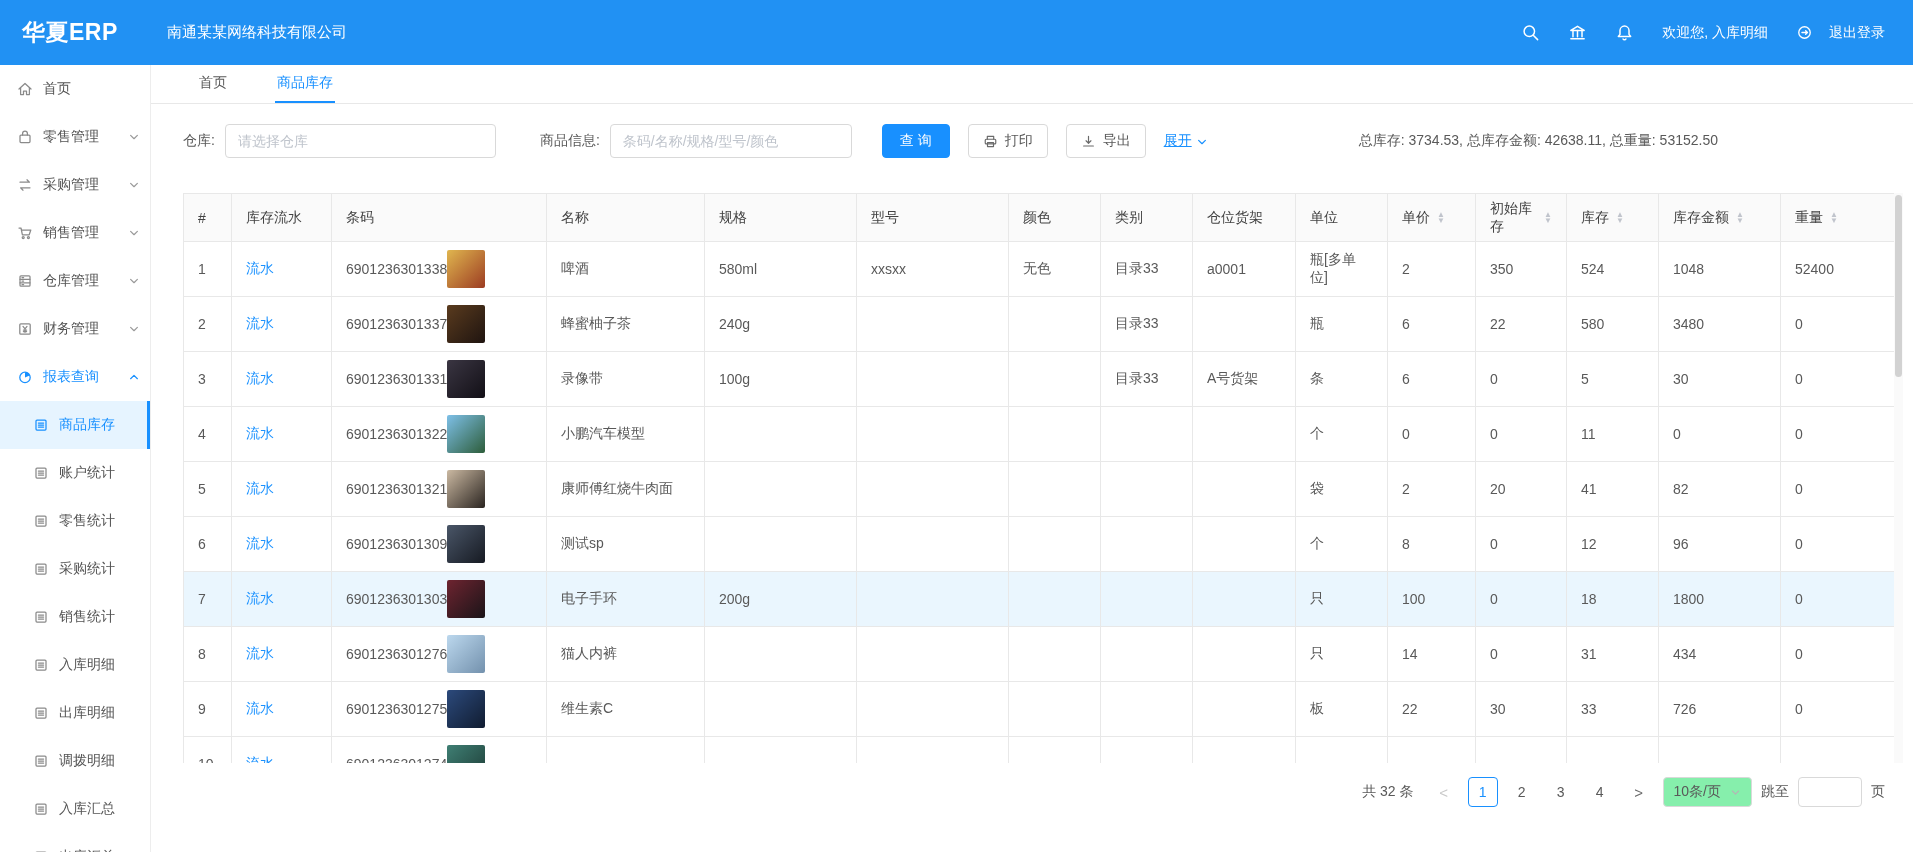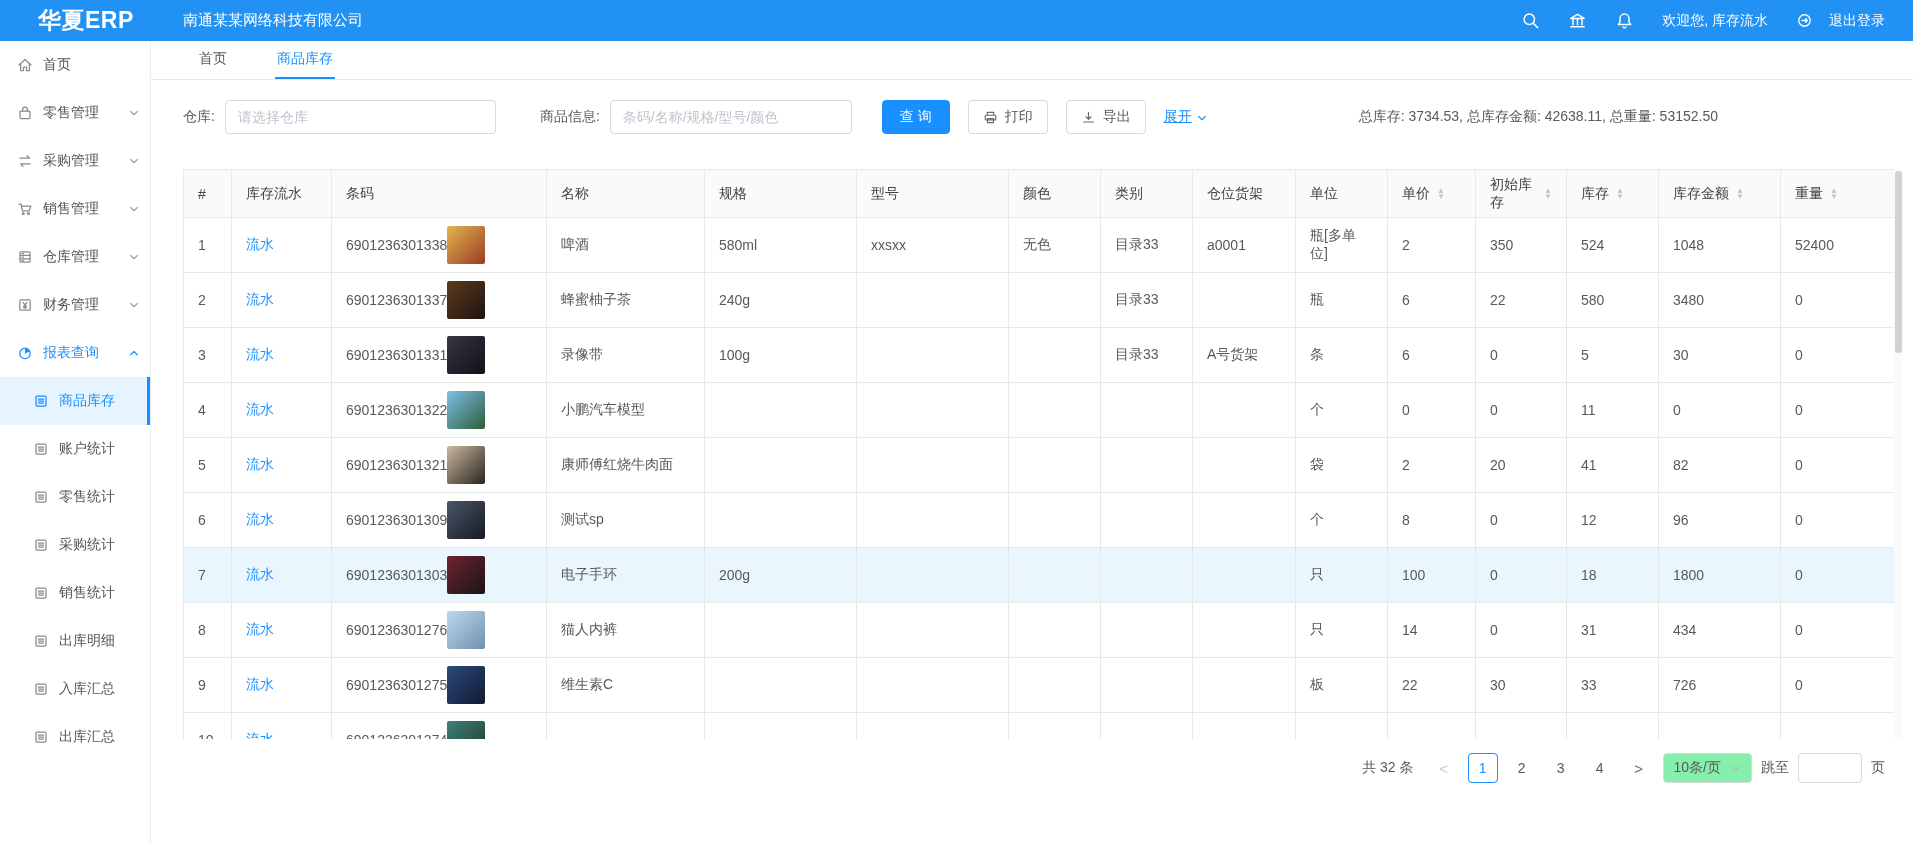--- a/index.html
+++ b/index.html
@@ -1,20 +1,20 @@
 <!DOCTYPE html>
 <html><head>
 <meta charset="utf-8">
 <style>
   * { margin:0; padding:0; box-sizing:border-box; }
   html,body { width:1913px; height:852px; overflow:hidden; }
   body { font-family:"Liberation Sans","DejaVu Sans",sans-serif; background:#fff; color:#595959; }
 
   
-  .topbar { height:41px; background:#2191f3; display:flex; align-items:center; color:#fff;padding-left:16px; }
+  .topbar { height:65px; background:#2191f3; display:flex; align-items:center; color:#fff; }
   .logo { width:151px; flex:none; font-size:23px; font-weight:bold; padding-left:22px; letter-spacing:.5px; white-space:nowrap; }
   .company { font-size:15px; margin-left:16px; }
   .top-right { margin-left:auto; display:flex; align-items:center; gap:28px; padding-right:28px; font-size:14px; }
   .top-ico { width:19px; height:19px; display:flex; align-items:center; justify-content:center; cursor:pointer; }
   .top-ico svg { width:19px; height:19px; }
   .logout { display:flex; align-items:center; gap:16px; cursor:pointer; }
   .logout .top-ico { width:17px; height:17px; }
 
   
   .layout { display:flex; height:803px; }
@@ -102,21 +102,21 @@
           <path d="M2.4 6.3 L8 2.8 L13.6 6.3 Z"></path>
           <path d="M4.2 6.3 V11.6 M8 6.3 V11.6 M11.8 6.3 V11.6 M2.4 13.2 H13.6"></path>
         </svg>
       </span>
     <span class="top-ico">
         <svg viewBox="0 0 16 16" fill="none" stroke="currentColor" stroke-width="1.25" stroke-linecap="round" stroke-linejoin="round">
           <path d="M8 2.6 a3.8 3.8 0 0 1 3.8 3.8 v3.2 l1.4 1.8 H2.8 l1.4 -1.8 V6.4 A3.8 3.8 0 0 1 8 2.6 Z"></path>
           <path d="M6.8 13.4 a1.3 1.3 0 0 0 2.4 0"></path>
         </svg>
       </span>
-    <span class="welcome">欢迎您, 库存流水</span>
+    <span class="welcome">欢迎您, 入库明细</span>
     <span class="logout">
       <span class="top-ico">
           <svg viewBox="0 0 16 16" fill="none" stroke="currentColor" stroke-width="1.25" stroke-linecap="round" stroke-linejoin="round">
             <circle cx="8" cy="8" r="5.4"></circle>
             <path d="M5.6 8 H10.8 M9.1 6.3 L10.8 8 L9.1 9.7"></path>
           </svg>
         </span>
       <span>退出登录</span>
     </span>
   </div>
@@ -263,21 +263,39 @@
         </span>
         <span class="lbl">销售统计</span>
       </div>
       <div class="side-sub">
         <span class="ico">
           <svg viewBox="0 0 16 16" fill="none" stroke="currentColor" stroke-width="1.25" stroke-linecap="round" stroke-linejoin="round">
             <rect x="3" y="3" width="10" height="10" rx="1"></rect>
             <path d="M5.4 6 H10.6 M5.4 8 H10.6 M5.4 10 H10.6"></path>
           </svg>
         </span>
+        <span class="lbl">入库明细</span>
+      </div>
+      <div class="side-sub">
+        <span class="ico">
+          <svg viewBox="0 0 16 16" fill="none" stroke="currentColor" stroke-width="1.25" stroke-linecap="round" stroke-linejoin="round">
+            <rect x="3" y="3" width="10" height="10" rx="1"></rect>
+            <path d="M5.4 6 H10.6 M5.4 8 H10.6 M5.4 10 H10.6"></path>
+          </svg>
+        </span>
         <span class="lbl">出库明细</span>
+      </div>
+      <div class="side-sub">
+        <span class="ico">
+          <svg viewBox="0 0 16 16" fill="none" stroke="currentColor" stroke-width="1.25" stroke-linecap="round" stroke-linejoin="round">
+            <rect x="3" y="3" width="10" height="10" rx="1"></rect>
+            <path d="M5.4 6 H10.6 M5.4 8 H10.6 M5.4 10 H10.6"></path>
+          </svg>
+        </span>
+        <span class="lbl">调拨明细</span>
       </div>
       <div class="side-sub">
         <span class="ico">
           <svg viewBox="0 0 16 16" fill="none" stroke="currentColor" stroke-width="1.25" stroke-linecap="round" stroke-linejoin="round">
             <rect x="3" y="3" width="10" height="10" rx="1"></rect>
             <path d="M5.4 6 H10.6 M5.4 8 H10.6 M5.4 10 H10.6"></path>
           </svg>
         </span>
         <span class="lbl">入库汇总</span>
       </div>

